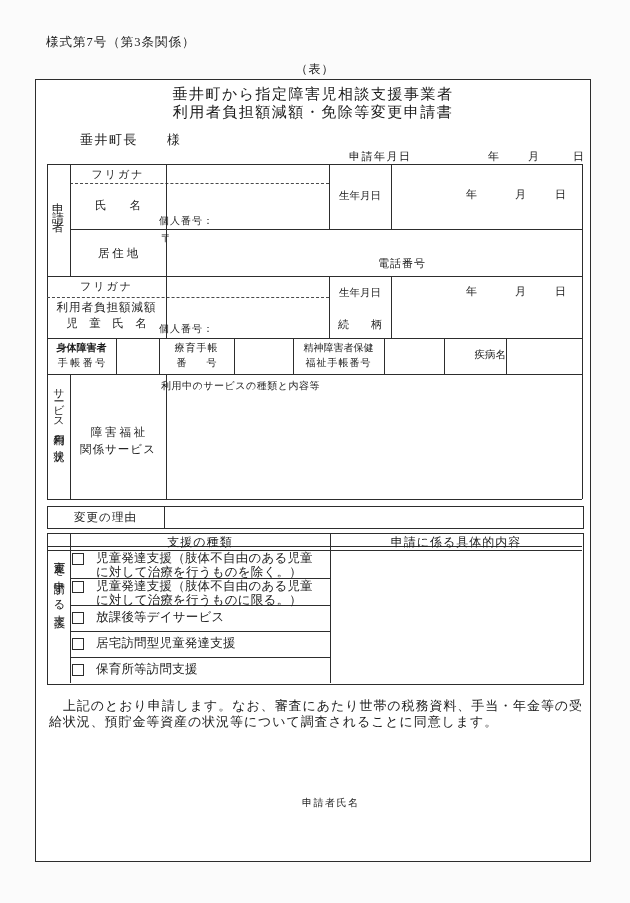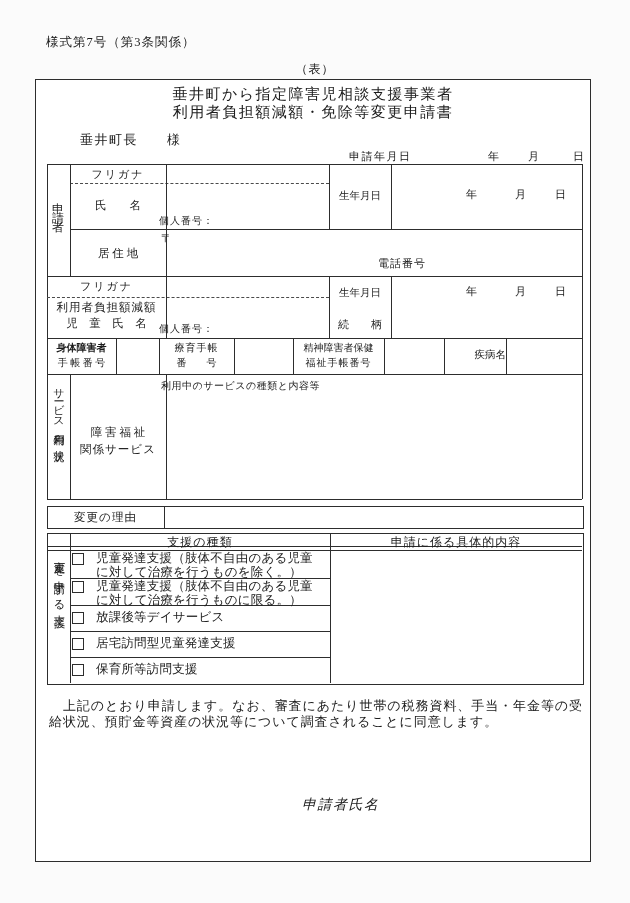--- a/index.html
+++ b/index.html
@@ -141,15 +141,15 @@
     <span class="cbtext">居宅訪問型児童発達支援</span>
   </div>
   <div class="cbrow" style="top:583px;">
     <span class="cbx"></span>
     <span class="cbtext">保育所等訪問支援</span>
   </div>
 
   <div class="consent" style="top:618px;">
     <p>　上記のとおり申請します。なお、審査にあたり世帯の税務資料、手当・年金等の受給状況、預貯金等資産の状況等について調査されることに同意します。</p>
   </div>
-  <div class="lbl" style="left:266px;top:718px;font-size:14px;letter-spacing:1.5px;font-style:italic;">申請者氏名</div>
+  <div class="lbl" style="left:266px;top:718px;font-size:10px;letter-spacing:1.5px;">申請者氏名</div>
 
 </div>
 
 </body></html>

